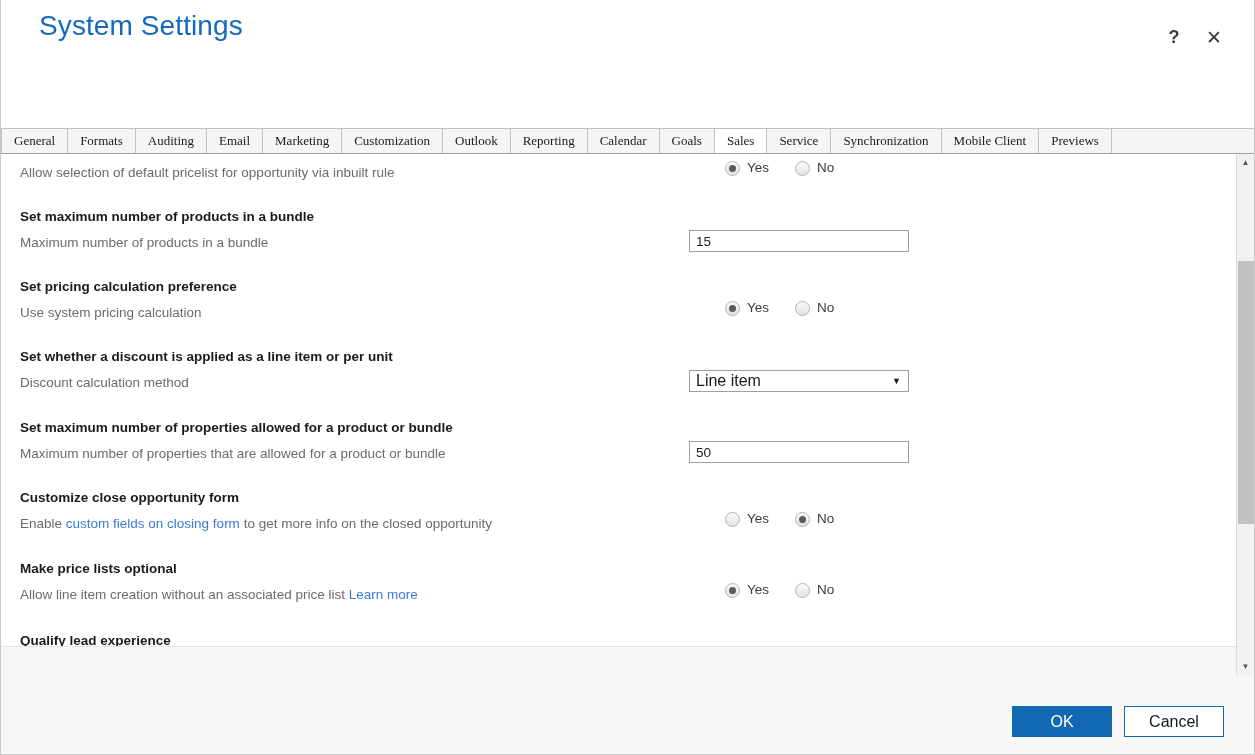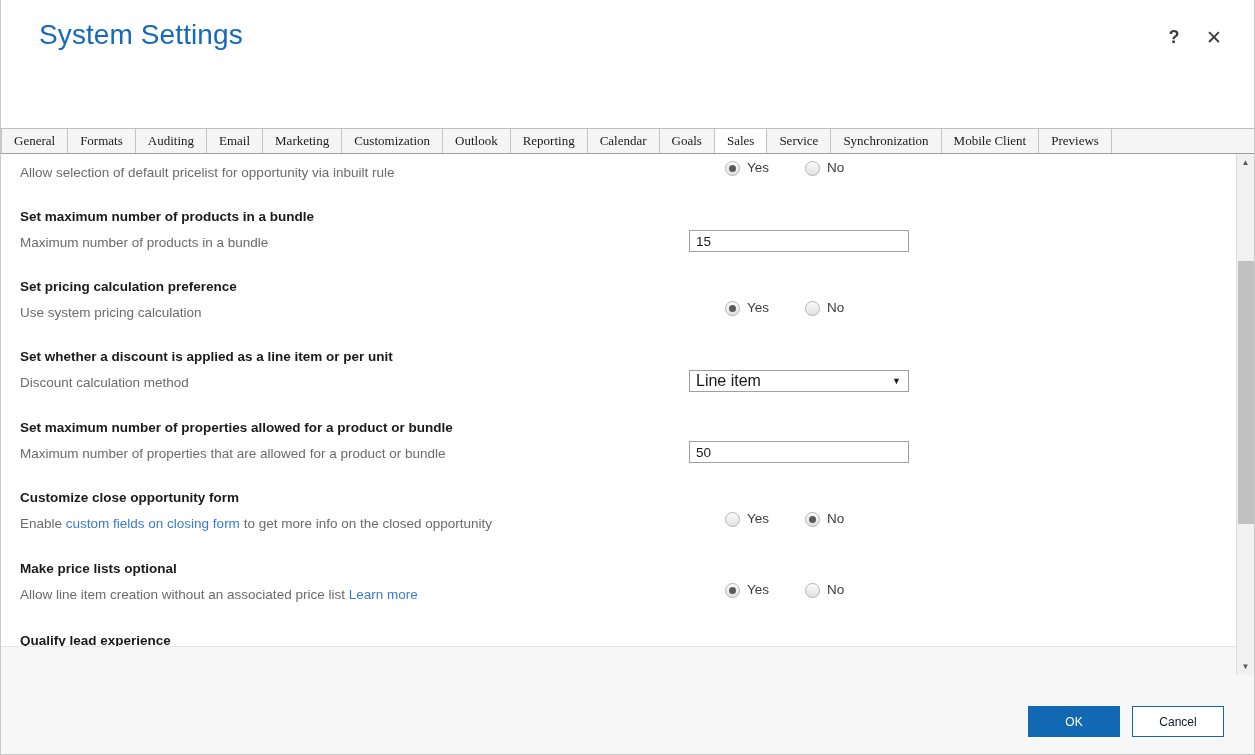--- a/index.html
+++ b/index.html
@@ -29,21 +29,21 @@
   
   .dlg-header {
     position: relative;
     height: 128px;
     flex: 0 0 128px;
     background: #ffffff;
   }
   .dlg-title {
     position: absolute;
     left: 38px;
-    top: 17px;
+    top: 8px;
     font-size: 28px;
     font-weight: normal;
     color: #1569bd;
     letter-spacing: 0.1px;
     line-height: 36px;
     white-space: nowrap;
   }
   .dlg-subtitle {
     position: absolute;
     left: 39px;
@@ -169,21 +169,21 @@
   .setting-control {
     position: absolute;
     left: 688px;
     top: 0;
   }
 
   
   .radio-group {
     display: flex;
     align-items: flex-end;
-    gap: 36px;
+    gap: 26px;
     padding-left: 36px;
   }
   .radio-opt {
     display: flex;
     align-items: center;
     gap: 7px;
     cursor: pointer;
     user-select: none;
   }
   .radio-dot {
@@ -306,24 +306,24 @@
     border-top: 1px solid #e6e6e6;
   }
   .footer-buttons {
     position: absolute;
     right: 30px;
     bottom: 17px;
     display: flex;
     gap: 12px;
   }
   .btn {
-    width: 92px;
+    width: 100px;
     height: 31px;
     font-family: "Liberation Sans", sans-serif;
-    font-size: 12px;
+    font-size: 16px;
     display: flex;
     align-items: center;
     justify-content: center;
     cursor: pointer;
     box-sizing: border-box;
     user-select: none;
   }
   .btn.primary {
     background: #1268b3;
     color: #ffffff;

